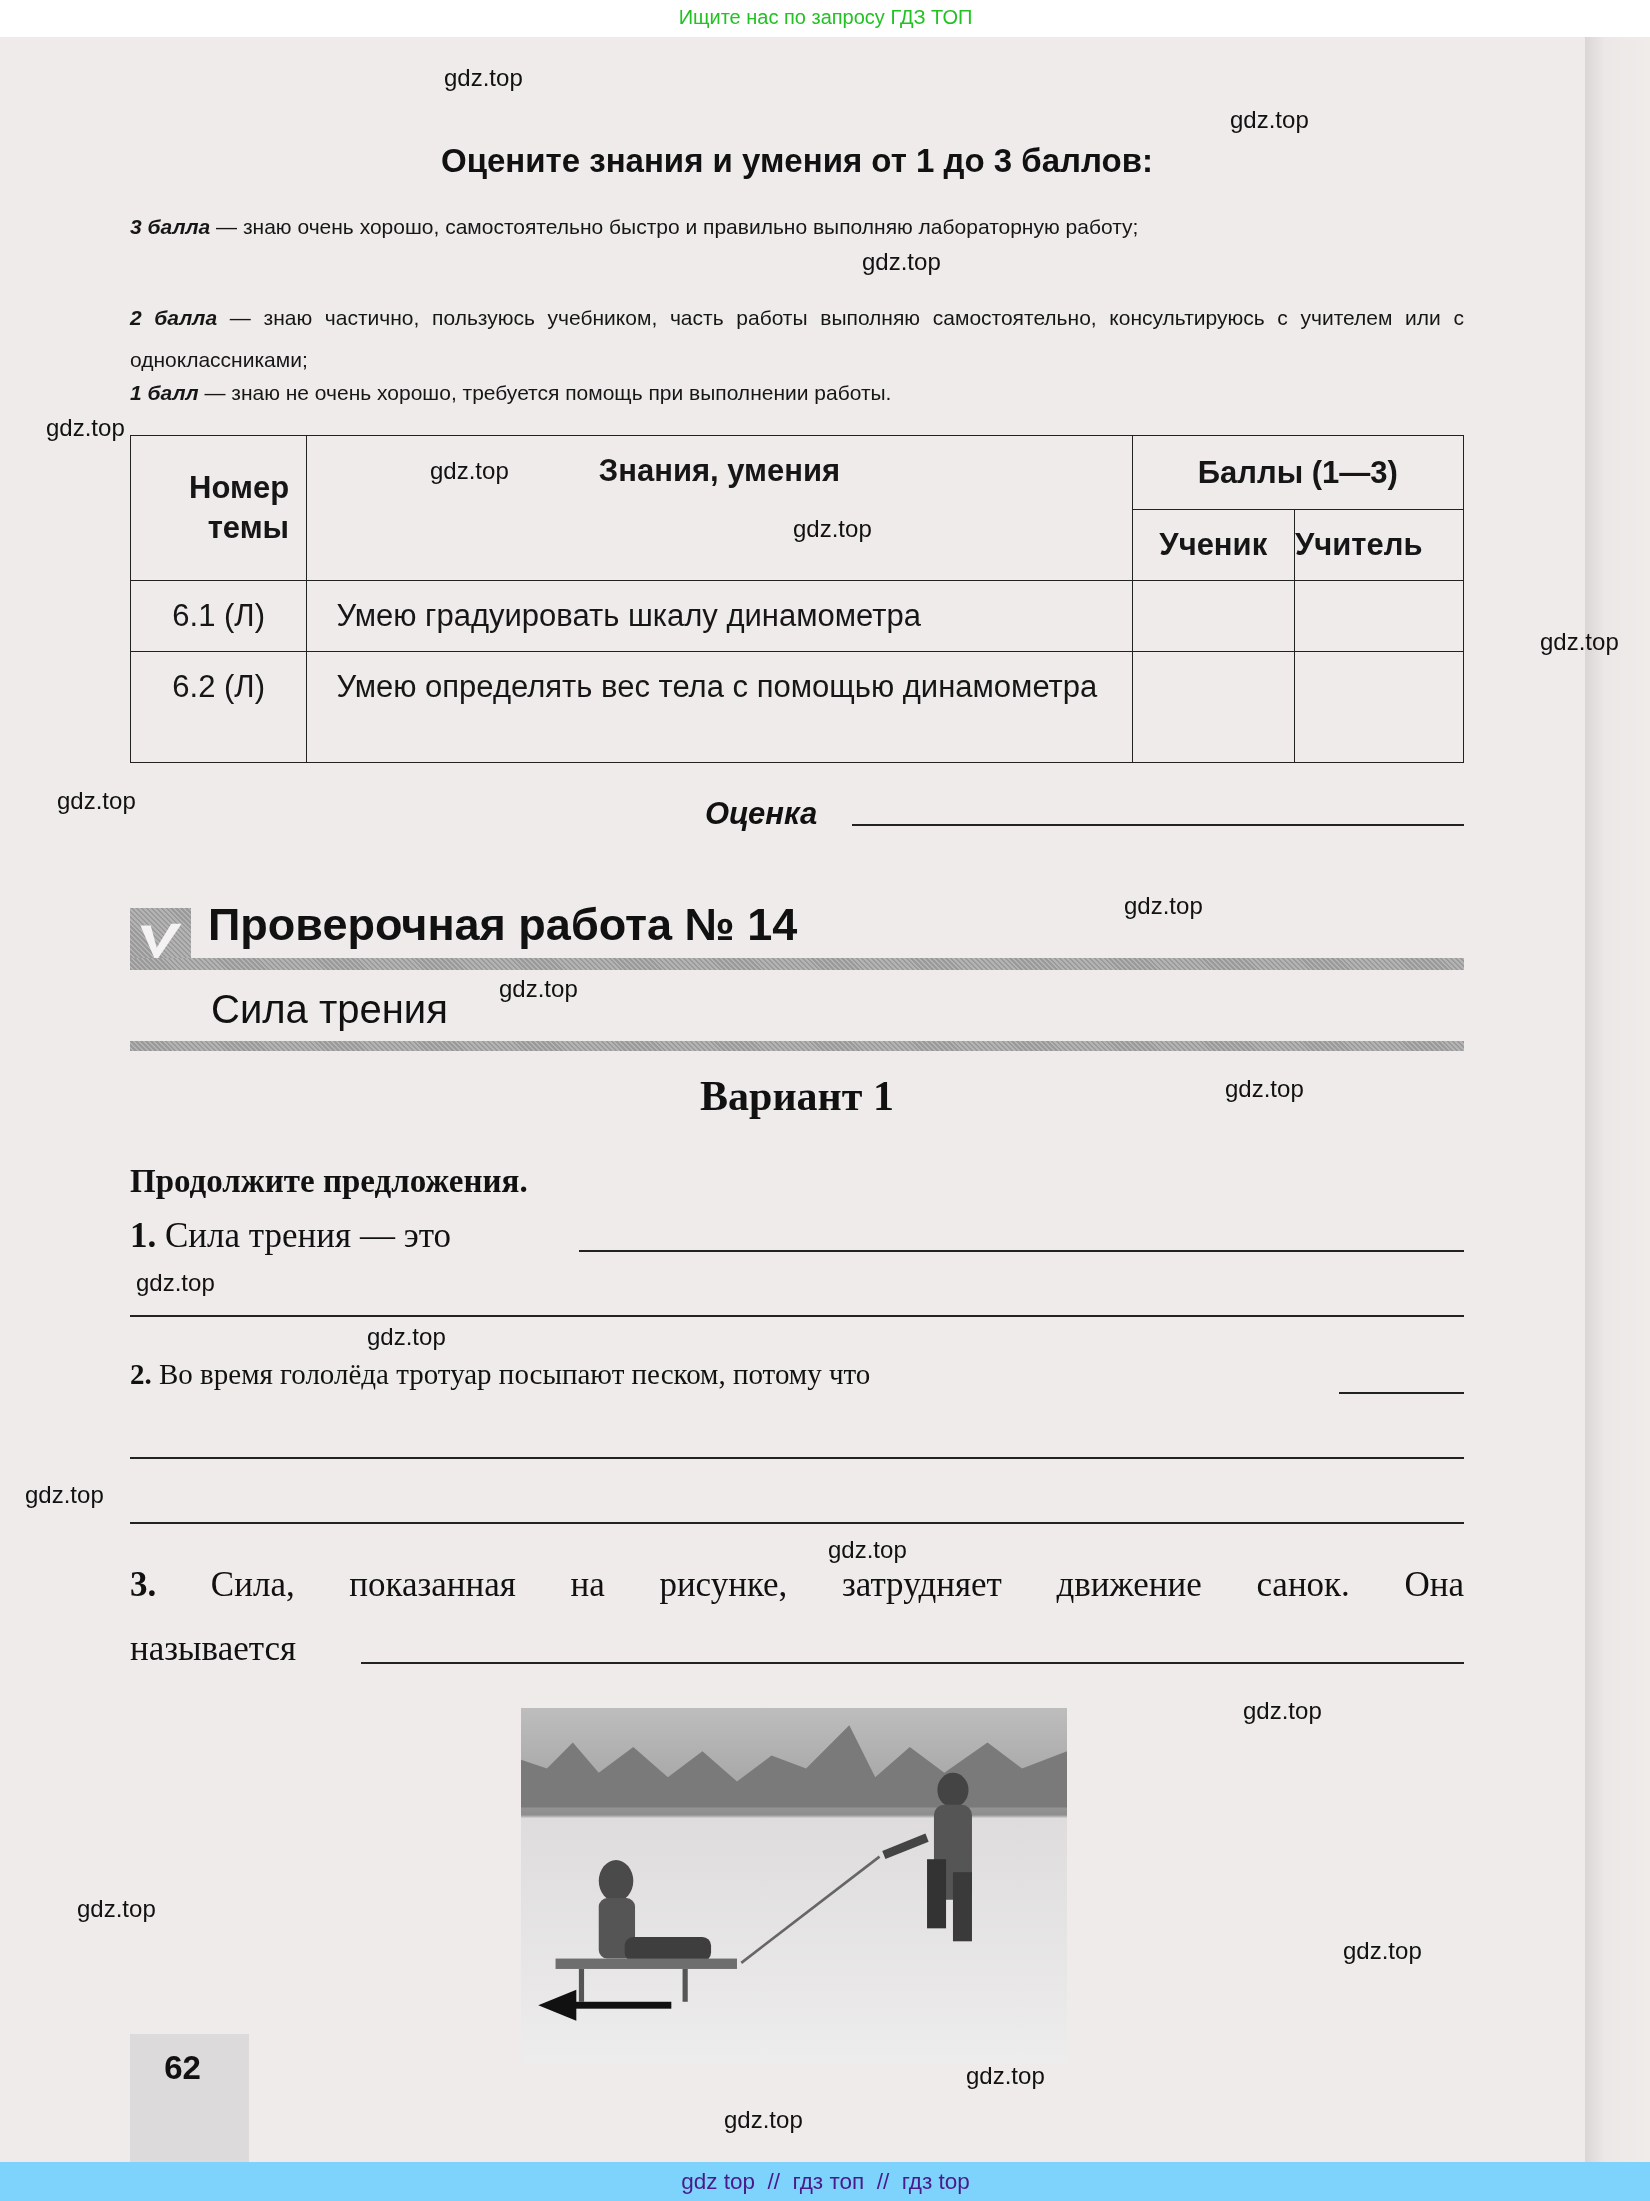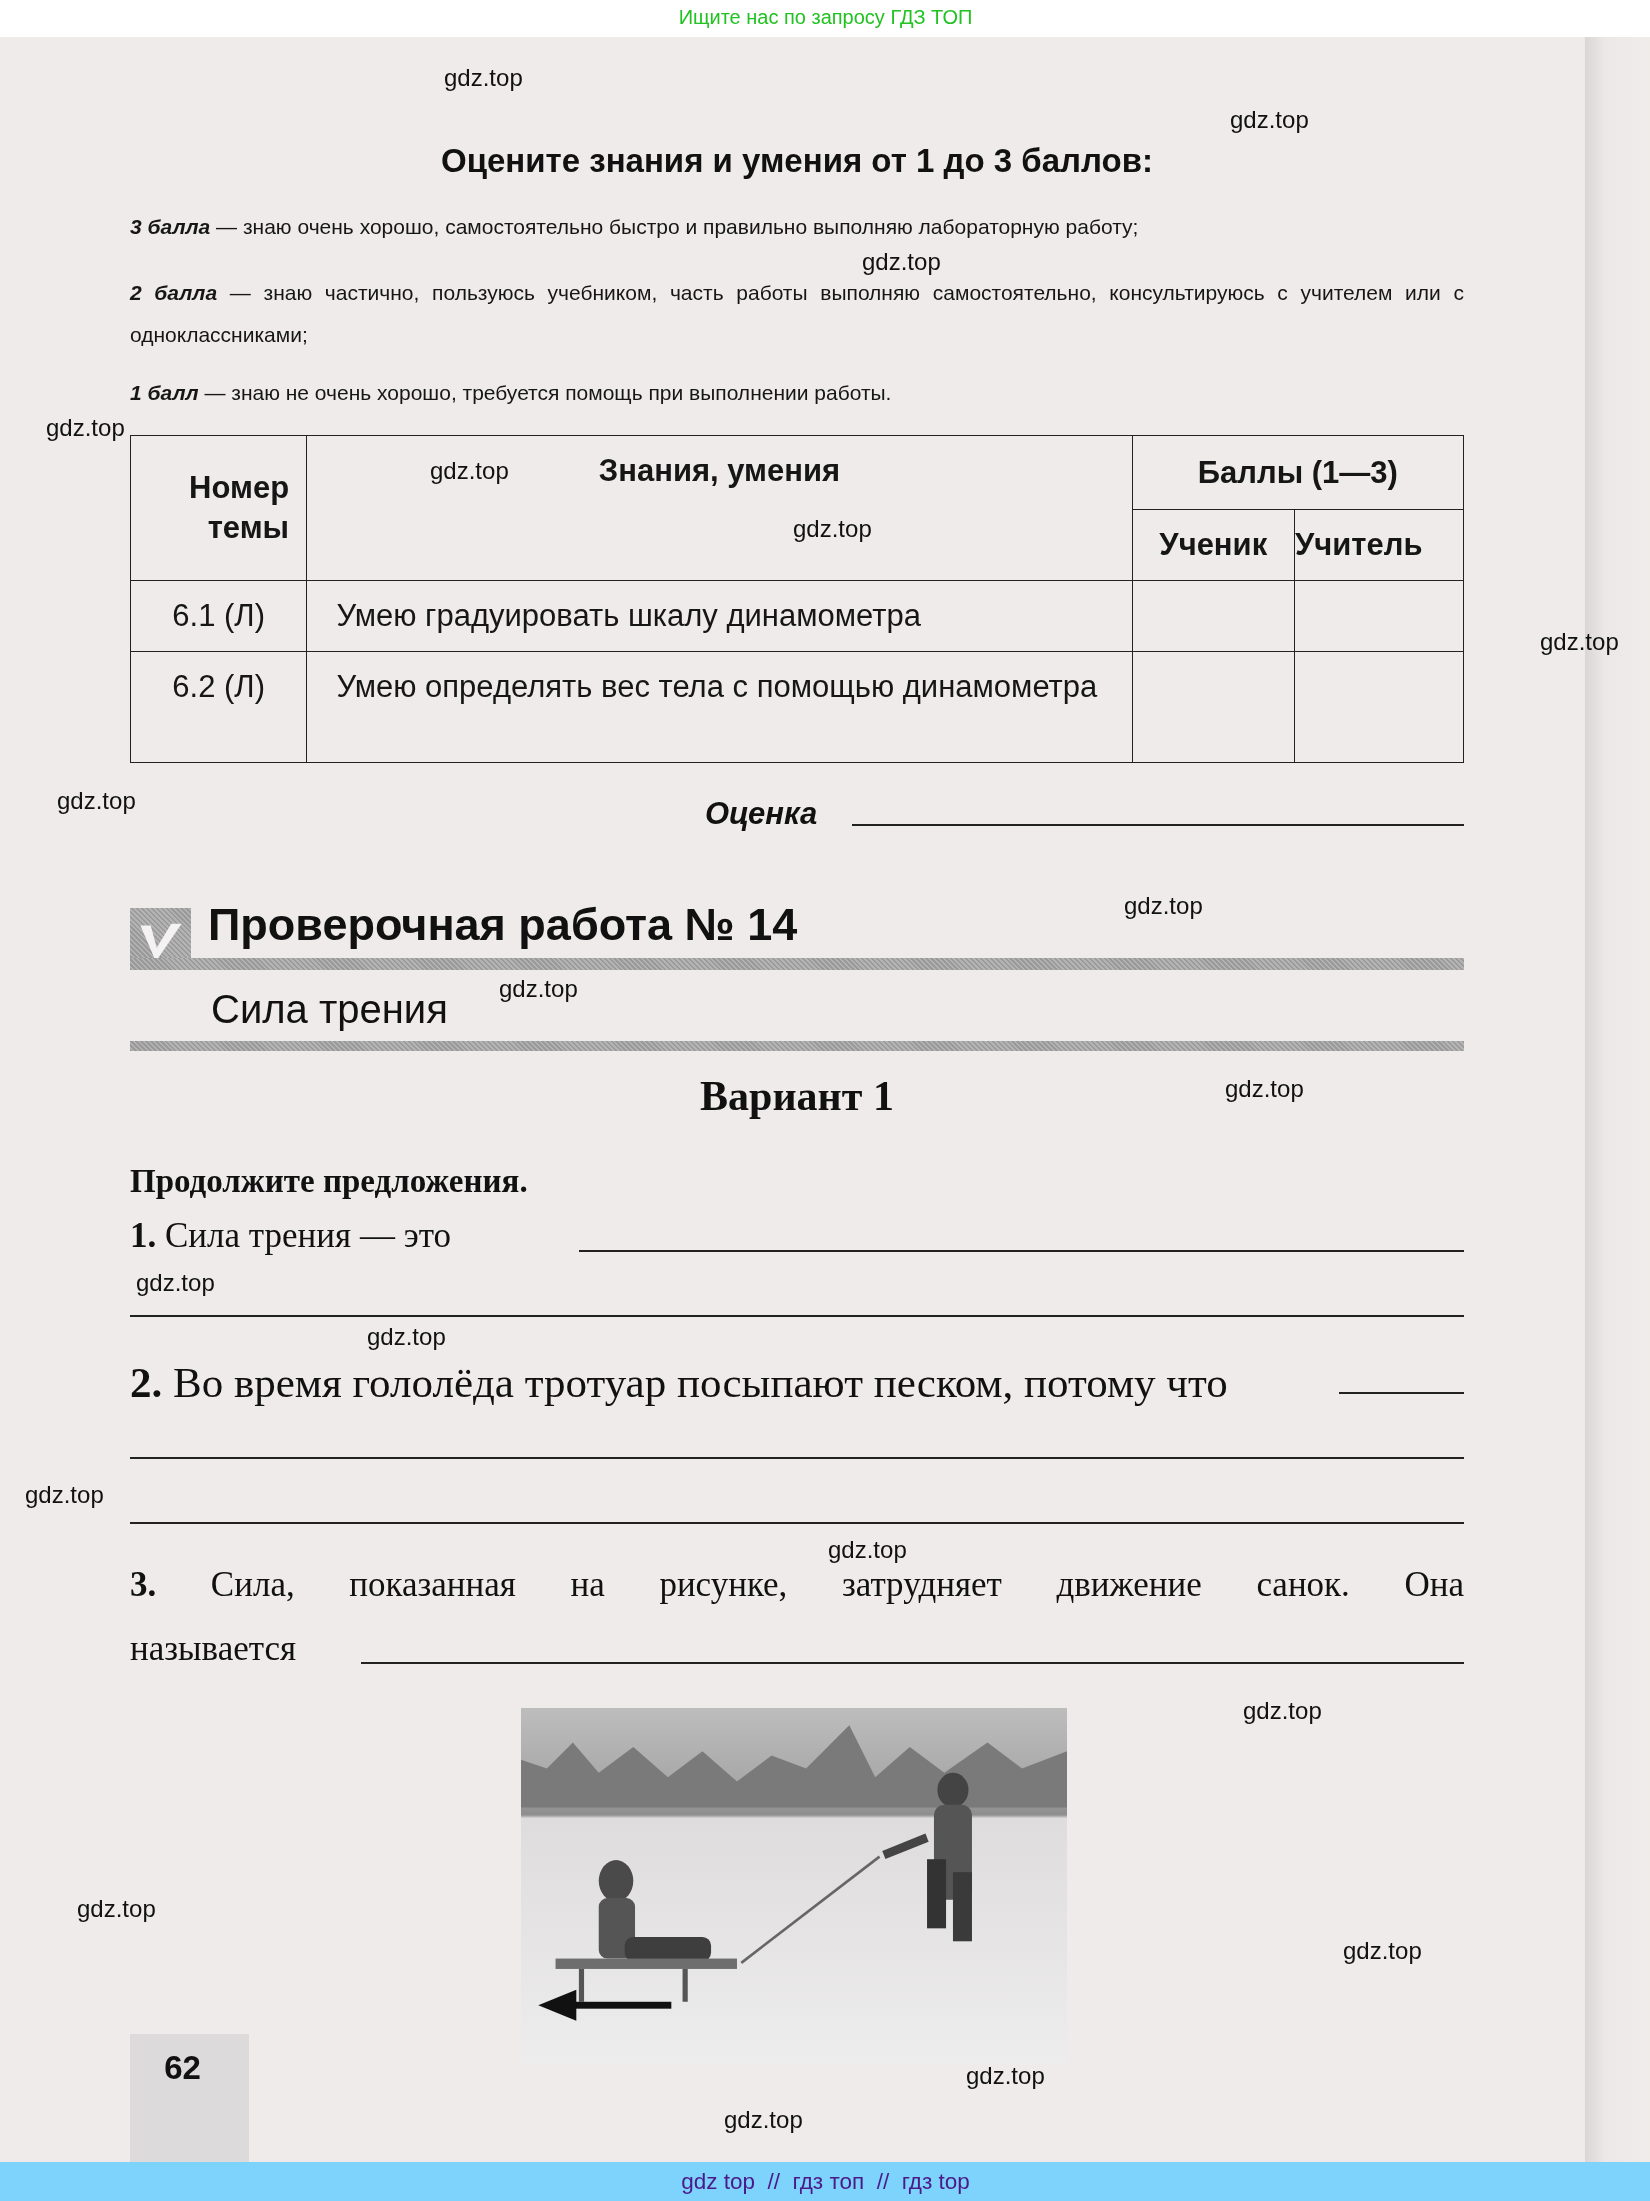--- a/index.html
+++ b/index.html
@@ -58,21 +58,21 @@
 <span class="wm" style="left:77px;top:1895px;">gdz.top</span>
 <span class="wm" style="left:1343px;top:1937px;">gdz.top</span>
 <span class="wm" style="left:966px;top:2062px;">gdz.top</span>
 <span class="wm" style="left:724px;top:2106px;">gdz.top</span>
 
 <div class="h-center sans-b" style="top:142px;font-size:33px;">Оцените знания и умения от 1 до 3 баллов:</div>
 
 <div class="para" style="top:206px;">
   <b>3 балла</b><span> — знаю очень хорошо, самостоятельно быстро и правильно выполняю лабораторную работу;</span>
 </div>
-<div class="para" style="top:272px;">
+<div class="para" style="top:297px;">
   <b>2 балла</b><span> — знаю частично, пользуюсь учебником, часть работы выполняю самостоятельно, консультируюсь с учителем или с одноклассниками;</span>
 </div>
 <div class="para" style="top:372px;">
   <b>1 балл</b><span> — знаю не очень хорошо, требуется помощь при выполнении работы.</span>
 </div>
 
 <table class="rating">
   <tbody>
       <tr style="height:74px;">
     <th rowspan="2" style="width:123px;padding:0 17.3px;text-align:right;line-height:40px;">Номер темы</th>
@@ -114,21 +114,21 @@
 
 <div class="abs serif" style="left:130px;top:1163px;font-size:33px;font-weight:bold;">Продолжите предложения.</div>
 
 <div class="abs serif" style="left:130px;top:1216px;font-size:35px;">
   <b>1.</b>
   <span>Сила трения — это</span>
 </div>
 <div class="line" style="left:579px;top:1250px;width:885px;"></div>
 <div class="line" style="left:130px;top:1315px;width:1334px;"></div>
 
-<div class="abs serif" style="left:130px;top:1358px;font-size:43px;">
+<div class="abs serif" style="left:130px;top:1358px;font-size:29px;">
   <b>2.</b>
   <span>Во время гололёда тротуар посыпают песком, потому что</span>
 </div>
 <div class="line" style="left:1339px;top:1392px;width:125px;"></div>
 <div class="line" style="left:130px;top:1457px;width:1334px;"></div>
 <div class="line" style="left:130px;top:1522px;width:1334px;"></div>
 
 <div class="abs serif" style="left:130px;top:1565px;width:1334px;font-size:35px;text-align:justify;text-align-last:justify;">
   <b>3.</b>
   <span>Сила, показанная на рисунке, затрудняет движение санок. Она</span>

